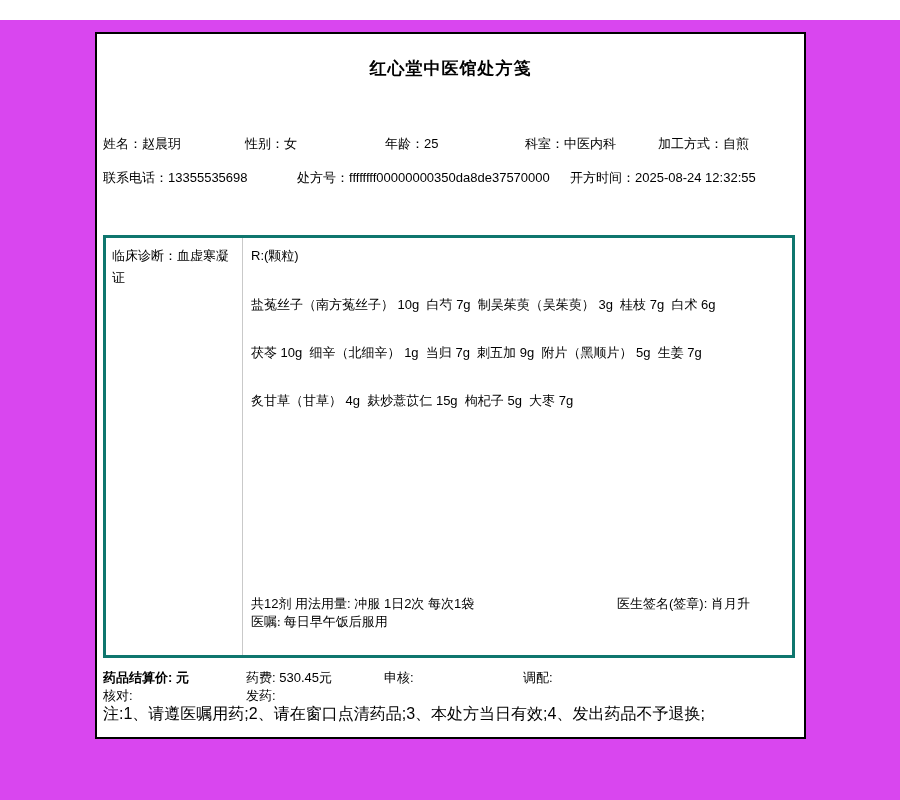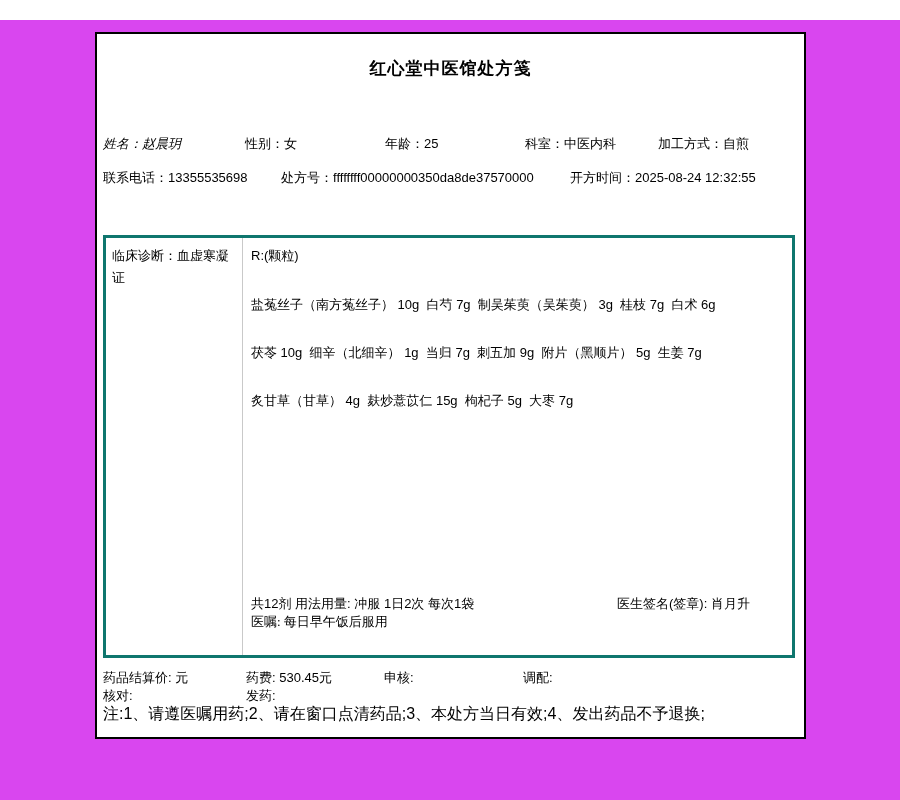--- a/index.html
+++ b/index.html
@@ -66,46 +66,46 @@
   .footer-note { font-size: 16px; }
 </style>
 </head>
 <body>
 
 <div class="page">
   <div class="frame">
 
     <div class="title">红心堂中医馆处方笺</div>
 
-    <span class="abs txt" style="left:6px;   top:102px;font-style:italic;">姓名：赵晨玥</span>
+    <span class="abs txt" style="left:6px;   top:102px;">姓名：赵晨玥</span>
     <span class="abs txt" style="left:148px; top:102px;">性别：女</span>
     <span class="abs txt" style="left:288px; top:102px;">年龄：25</span>
     <span class="abs txt" style="left:428px; top:102px;">科室：中医内科</span>
     <span class="abs txt" style="left:561px; top:102px;">加工方式：自煎</span>
 
     <span class="abs txt" style="left:6px;   top:136px;">联系电话：13355535698</span>
-    <span class="abs txt" style="left:184px; top:136px;">处方号：ffffffff00000000350da8de37570000</span>
+    <span class="abs txt" style="left:200px; top:136px;">处方号：ffffffff00000000350da8de37570000</span>
     <span class="abs txt" style="left:473px; top:136px;">开方时间：2025-08-24 12:32:55</span>
 
     <div class="rx-box">
       <div class="diag-cell">
         <span class="txt">临床诊断：血虚寒凝证</span>
       </div>
 
       <span class="abs txt" style="left:145px; top:10px;">R:(颗粒)</span>
       <span class="abs txt med" style="left:145px; top:58px;">盐菟丝子（南方菟丝子） 10g  白芍 7g  制吴茱萸（吴茱萸） 3g  桂枝 7g  白术 6g</span>
       <span class="abs txt med" style="left:145px; top:106px;">茯苓 10g  细辛（北细辛） 1g  当归 7g  刺五加 9g  附片（黑顺片） 5g  生姜 7g</span>
       <span class="abs txt med" style="left:145px; top:154px;">炙甘草（甘草） 4g  麸炒薏苡仁 15g  枸杞子 5g  大枣 7g</span>
 
       <span class="abs txt" style="left:145px; top:358px;">共12剂 用法用量: 冲服 1日2次 每次1袋</span>
       <span class="abs txt" style="left:511px; top:358px;">医生签名(签章): 肖月升</span>
       <span class="abs txt" style="left:145px; top:376px;font-family:Liberation Serif, serif;">医嘱: 每日早午饭后服用</span>
     </div>
 
-    <span class="abs txt" style="left:6px;   top:636px;">药品结算价: 元</span>
+    <span class="abs txt" style="left:6px;   top:636px;font-weight:bold;">药品结算价: 元</span>
     <span class="abs txt" style="left:149px; top:636px;">药费: 530.45元</span>
     <span class="abs txt" style="left:287px; top:636px;">申核:</span>
     <span class="abs txt" style="left:426px; top:636px;">调配:</span>
 
     <span class="abs txt" style="left:6px;   top:654px;text-align:center;">核对:</span>
     <span class="abs txt" style="left:149px; top:654px;">发药:</span>
 
     <span class="abs txt footer-note" style="left:6px; top:672px;">注:1、请遵医嘱用药;2、请在窗口点清药品;3、本处方当日有效;4、发出药品不予退换;</span>
   </div>
 </div>

